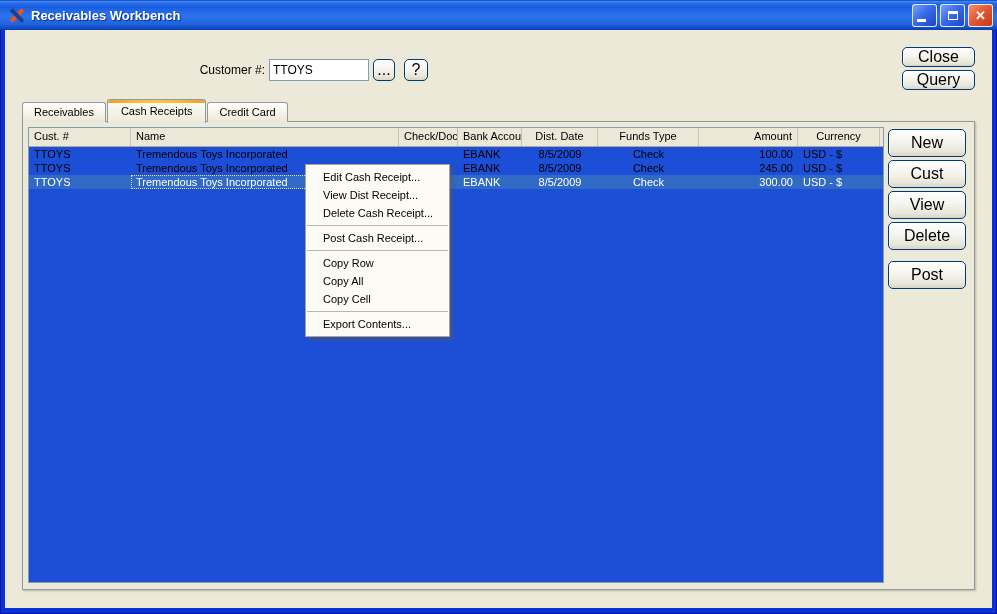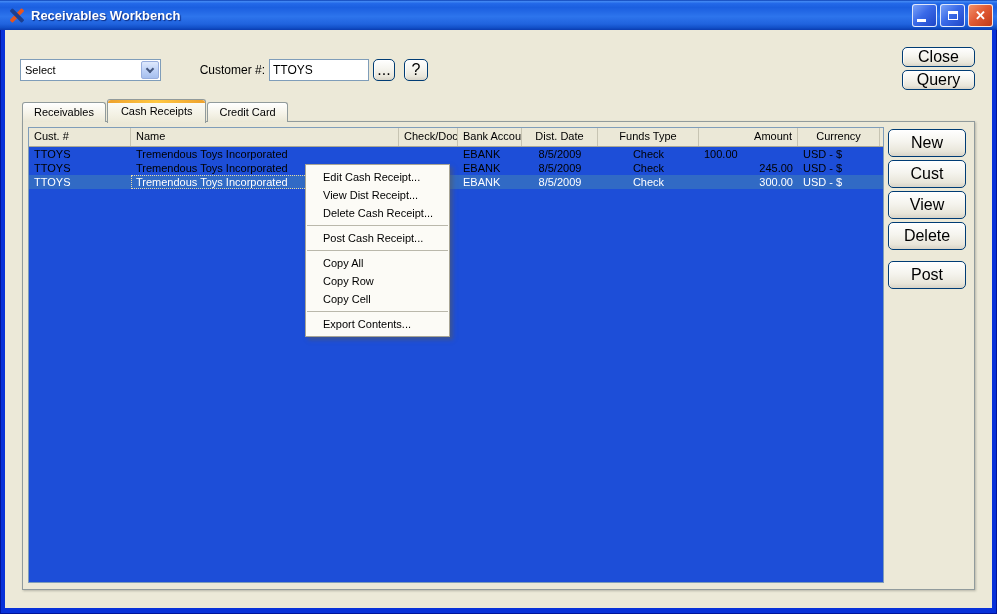--- a/index.html
+++ b/index.html
@@ -106,26 +106,20 @@
         <span class="glyph-max"></span>
       </div>
       <div class="wbtn closeb">
         <span>✕</span>
       </div>
     </div>
   </div>
 
   <div class="client">
 
-    <div class="combo">
-      <span class="combo-value">Select</span>
-      <span class="combo-btn">
-        <span class="chev"></span>
-      </span>
-    </div>
 
     <div class="field-label">Customer #:</div>
     <input class="textbox" type="text" value="TTOYS" style="">
     <button class="xpbtn btn-browse">...</button>
     <button class="xpbtn btn-help">?</button>
 
     <button class="xpbtn btn-close">Close</button>
     <button class="xpbtn btn-query">Query</button>
 
     <div class="tab-bar">
@@ -148,21 +142,21 @@
             <div class="th th-filler"></div>
           </div>
         <div id="tbody">
             <div class="trow">
               <div class="cell" style="width: 102px; text-align: left;">TTOYS</div>
               <div class="cell" style="width: 268px; text-align: left;">Tremendous Toys Incorporated</div>
               <div class="cell" style="width: 59px; text-align: left;"></div>
               <div class="cell" style="width: 64px; text-align: left;">EBANK</div>
               <div class="cell" style="width: 76px; text-align: center;">8/5/2009</div>
               <div class="cell" style="width: 101px; text-align: center;">Check</div>
-              <div class="cell" style="width: 99px; text-align: left;">100.00</div>
+              <div class="cell" style="width: 99px; text-align: right;">100.00</div>
               <div class="cell" style="width: 82px; text-align: left;">USD - $</div>
             </div>
             <div class="trow">
               <div class="cell" style="width: 102px; text-align: left;">TTOYS</div>
               <div class="cell" style="width: 268px; text-align: left;">Tremendous Toys Incorporated</div>
               <div class="cell" style="width: 59px; text-align: left;"></div>
               <div class="cell" style="width: 64px; text-align: left;">EBANK</div>
               <div class="cell" style="width: 76px; text-align: center;">8/5/2009</div>
               <div class="cell" style="width: 101px; text-align: center;">Check</div>
               <div class="cell" style="width: 99px; text-align: right;">245.00</div>
@@ -189,21 +183,21 @@
         </div>
     </div>
 
     <div class="context-menu">
         <div class="menu-item">Edit Cash Receipt...</div>
         <div class="menu-item">View Dist Receipt...</div>
         <div class="menu-item">Delete Cash Receipt...</div>
         <div class="menu-sep"></div>
         <div class="menu-item">Post Cash Receipt...</div>
         <div class="menu-sep"></div>
+        <div class="menu-item">Copy Row</div>
         <div class="menu-item">Copy All</div>
-        <div class="menu-item">Copy Row</div>
         <div class="menu-item">Copy Cell</div>
         <div class="menu-sep"></div>
         <div class="menu-item">Export Contents...</div>
       </div>
 
   </div>
 </div>
 
 </body></html>

